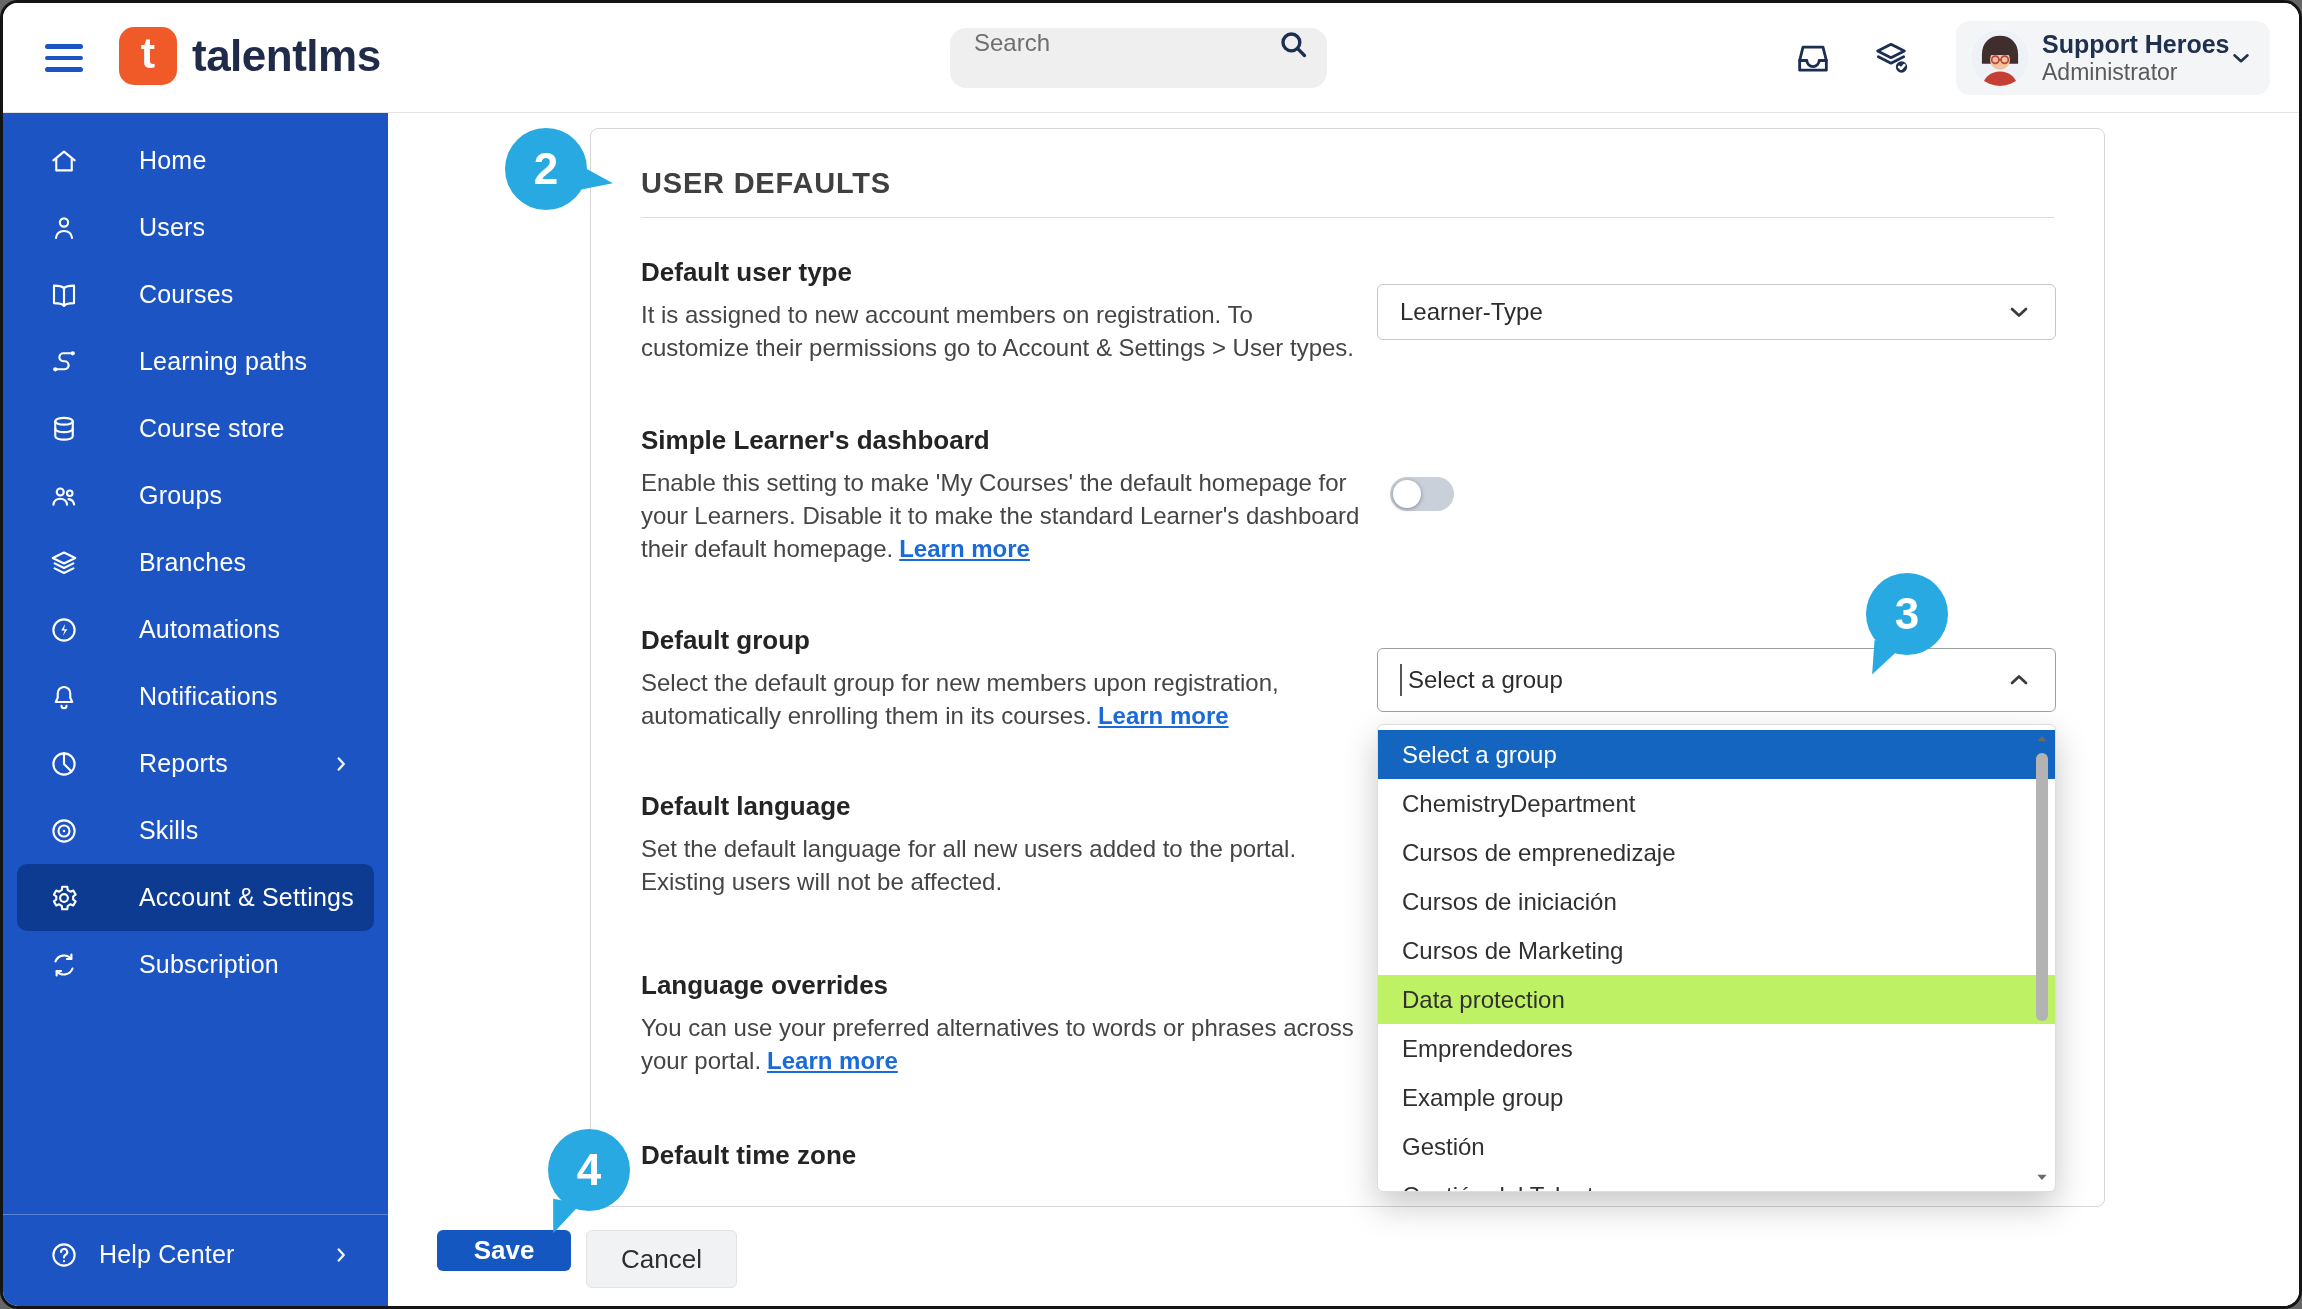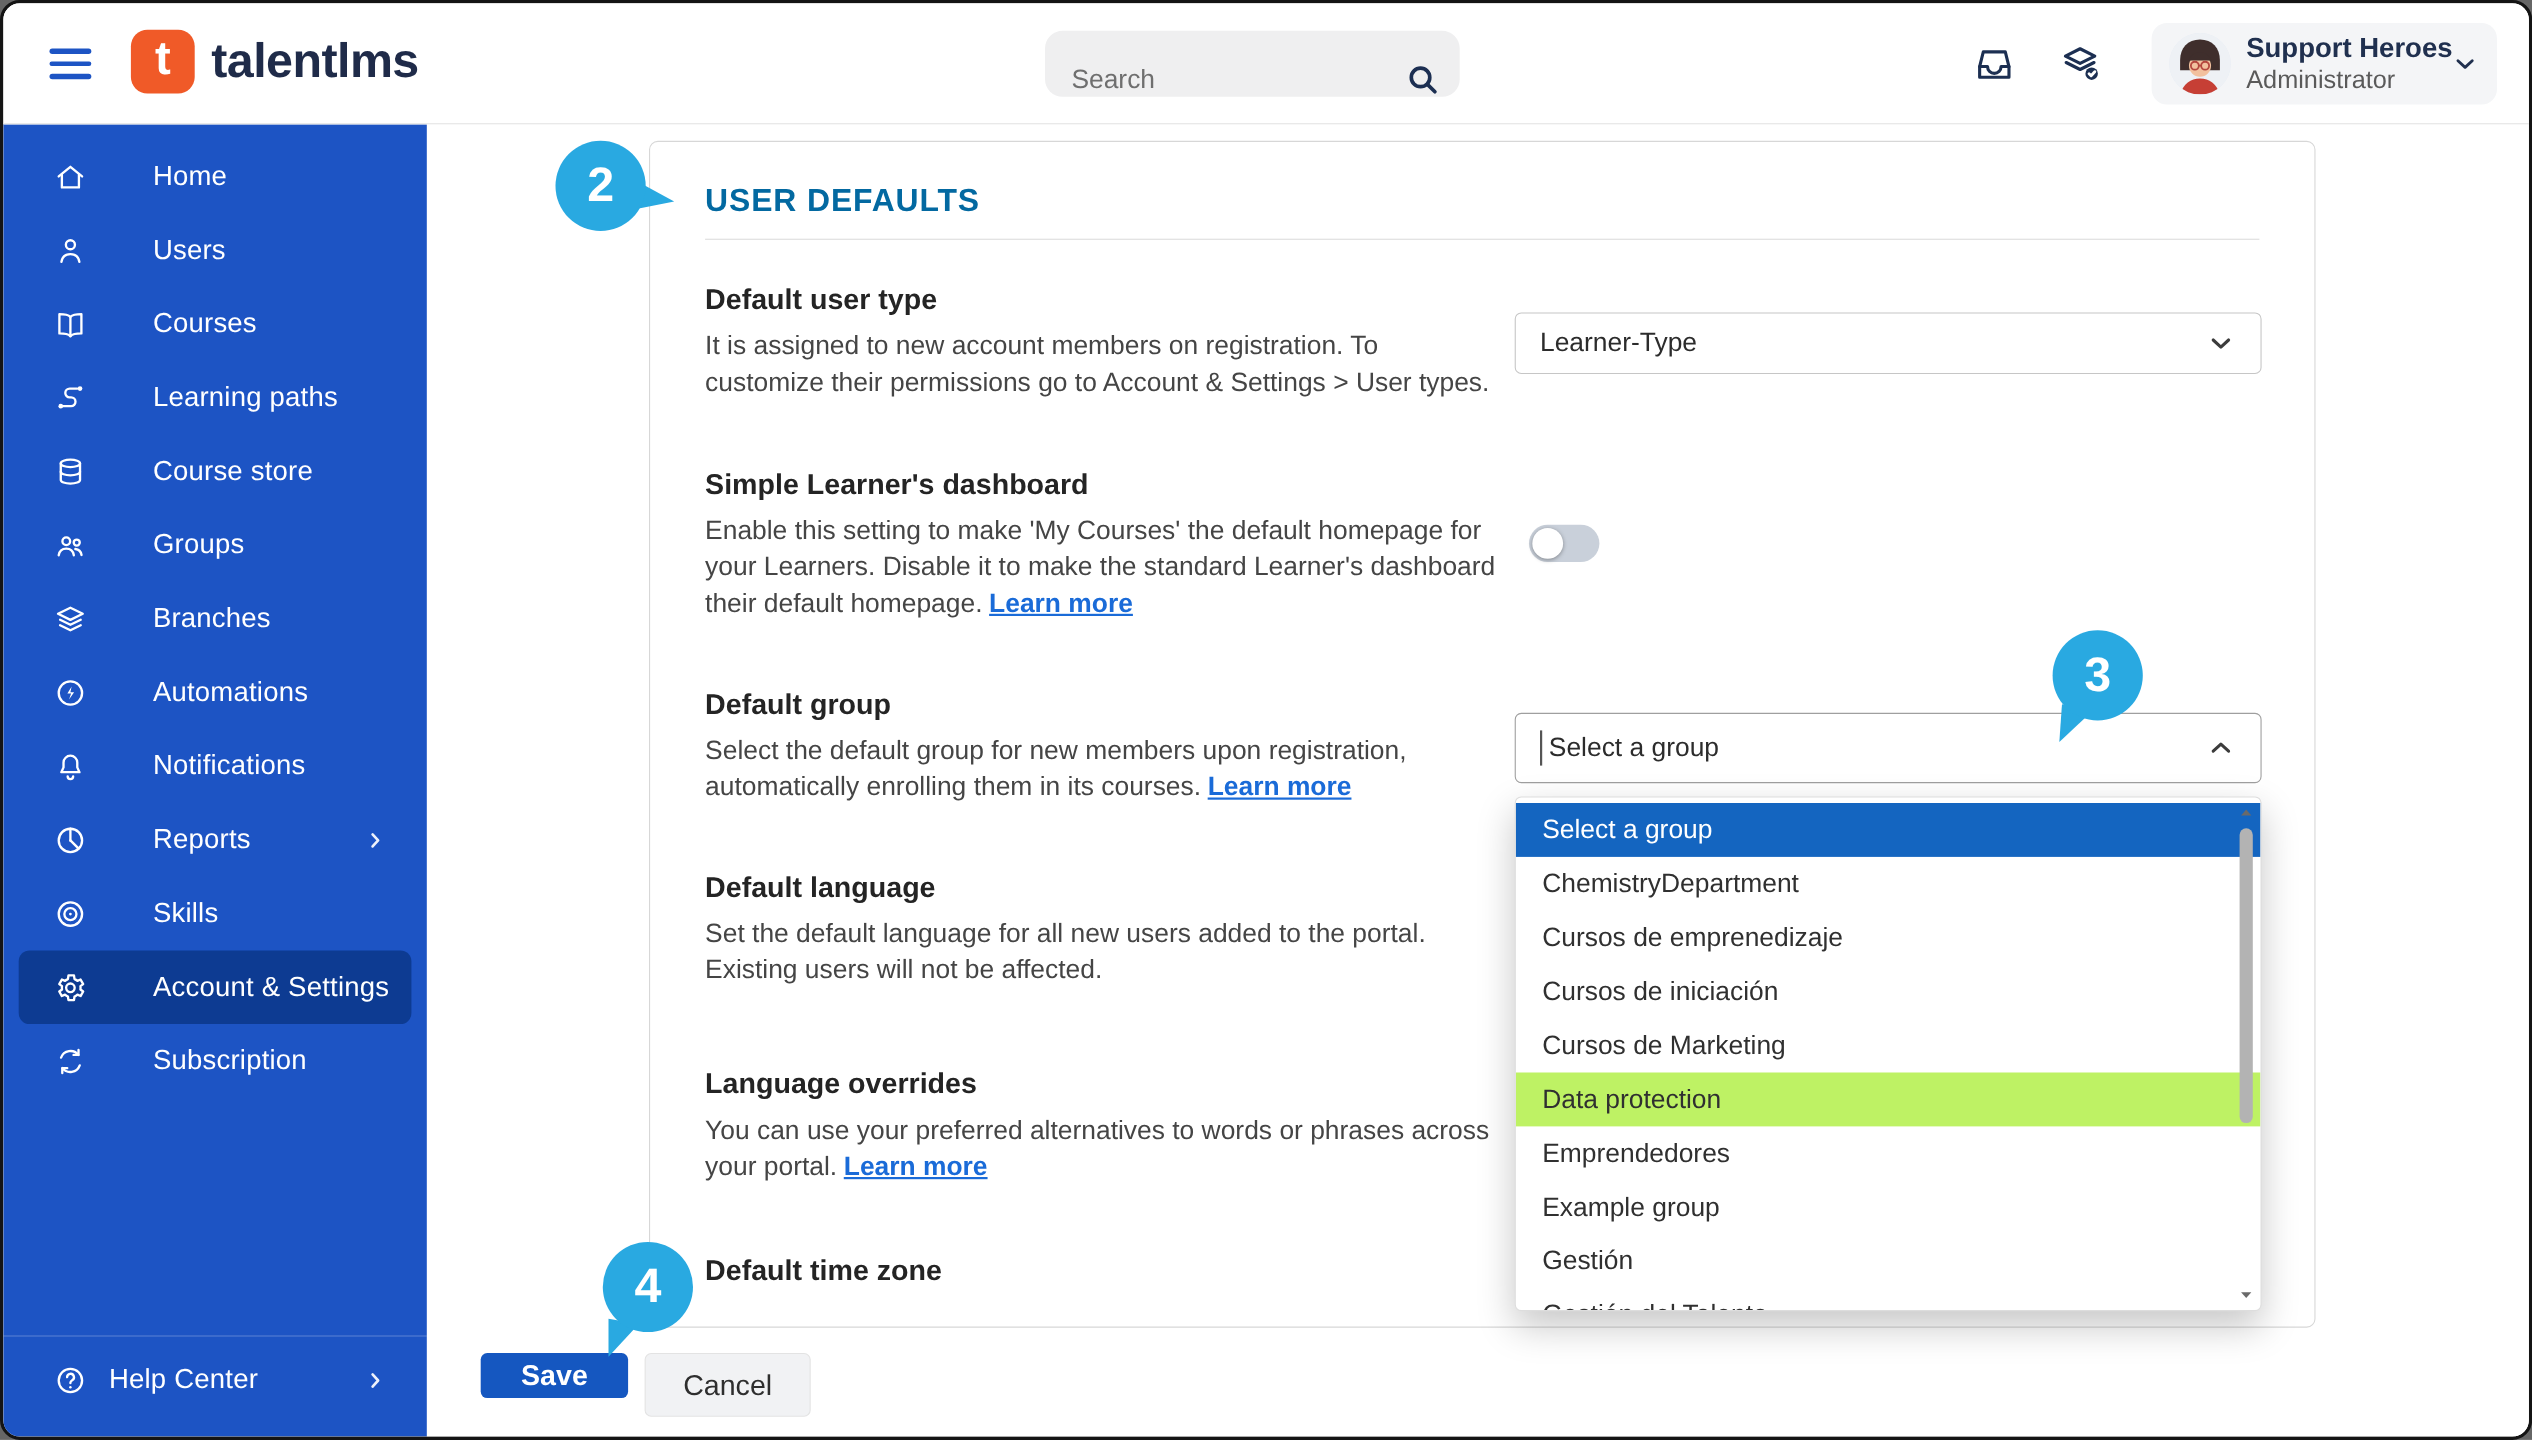--- a/index.html
+++ b/index.html
@@ -16,21 +16,21 @@
   body{margin:0;background:#666;font-family:"Liberation Sans","DejaVu Sans",sans-serif;}
   .screen{position:relative;width:2302px;height:1309px;background:#fff;border:3px solid #141414;border-radius:18px;overflow:hidden;}
 
   
   .topbar{position:absolute;left:0;top:0;width:100%;height:110px;background:#fff;border-bottom:1px solid #e4e4e4;z-index:10;}
   .hamburger{position:absolute;left:42px;top:36px;width:38px;height:38px;border:none;background:none;padding:0;cursor:pointer;display:flex;flex-direction:column;justify-content:center;gap:7px;}
   .hamburger .bar{display:block;height:4.5px;background:var(--sidebar-blue);border-radius:3px;}
   .brand{position:absolute;left:116px;top:24px;display:flex;align-items:center;gap:15px;cursor:pointer;}
   .brand-mark{width:58px;height:58px;border-radius:15px;background:var(--brand-orange);color:#fff;font-size:43px;font-weight:700;display:flex;align-items:center;justify-content:center;padding-bottom:5px;}
   .brand-name{font-size:44px;font-weight:700;color:var(--brand-navy);letter-spacing:-0.5px;}
-  .search{position:absolute;left:947px;top:25px;width:377px;height:60px;background:#efeff0;border-radius:16px;display:flex;align-items:flex-end;padding:0 18px 0 22px;}
+  .search{position:absolute;left:947px;top:25px;width:377px;height:60px;background:#efeff0;border-radius:16px;display:flex;align-items:flex-start;padding:0 18px 0 22px;}
   .search-input{flex:1;min-width:0;border:none;background:transparent;outline:none;font-size:24px;color:#333;font-family:inherit;}
   .search-input::placeholder{color:#6f6f6f;}
   .search-icon{width:32px;height:32px;color:#1c2f52;cursor:pointer;flex:0 0 auto;}
   .top-actions{position:absolute;left:1790px;top:34px;display:flex;gap:36px;}
   .top-icon-btn{width:42px;height:42px;border:none;background:none;padding:0;color:#1c2f52;cursor:pointer;}
   .top-icon-btn span{display:block;width:40px;height:40px;}
   .user-pill{position:absolute;left:1953px;top:18px;width:314px;height:74px;background:#f4f5f7;border-radius:14px;display:flex;align-items:center;padding:0 16px;gap:14px;cursor:pointer;}
   .avatar{width:56px;height:56px;border-radius:50%;overflow:hidden;background:#e8edf4;flex:0 0 auto;}
   .avatar svg{display:block;width:100%;height:100%;}
   .user-texts{display:flex;flex-direction:column;line-height:1.18;min-width:0;}
@@ -45,21 +45,21 @@
   .side-item.active{background:var(--sidebar-active-blue);border-radius:10px;margin:0 14px;padding:0 22px 0 32px;text-align:right;}
   .side-icon{width:30px;height:30px;flex:0 0 auto;color:#fff;}
   .side-label{margin-left:20px;font-size:25px;font-weight:500;letter-spacing:0.2px;white-space:nowrap;}
   .side-chevron{margin-left:auto;width:22px;height:22px;visibility:hidden;color:rgba(255,255,255,.92);}
   .side-chevron.has-chevron{visibility:visible;}
   .help-row{position:absolute;left:0;right:0;bottom:12px;height:80px;display:flex;align-items:center;padding:0 36px 0 46px;color:#fff;border-top:1px solid rgba(255,255,255,.28);cursor:pointer;}
 
   
   .content{position:absolute;left:385px;top:110px;right:0;bottom:0;background:#fff;}
   .card{position:absolute;left:587px;top:125px;width:1515px;height:1079px;border:1.5px solid #d7d7d7;border-radius:8px;background:#fff;z-index:6;}
-  .card-title{position:absolute;left:50px;top:38px;margin:0;font-size:29px;font-weight:700;color:#0369a1;letter-spacing:0.8px;}
+  .card-title{position:absolute;left:50px;top:38px;margin:0;font-size:29px;font-weight:700;color:#404040;letter-spacing:0.8px;}
   .card-divider{position:absolute;left:50px;right:50px;top:88px;border-bottom:1.5px solid #dcdcdc;}
 
   .row-text{position:absolute;left:50px;width:724px;}
   .row-text h2{margin:0 0 10px 0;font-size:26px;font-weight:700;color:#242424;}
   .row-text .desc{margin:0;font-size:24px;line-height:33px;color:#454545;}
   .learn-more{color:var(--link-blue);font-weight:600;text-decoration:underline;cursor:pointer;margin-left:6px;}
   .rt-user-type{top:128px}
   .rt-dashboard{top:296px}
   .rt-group{top:496px}
   .rt-language{top:662px}

